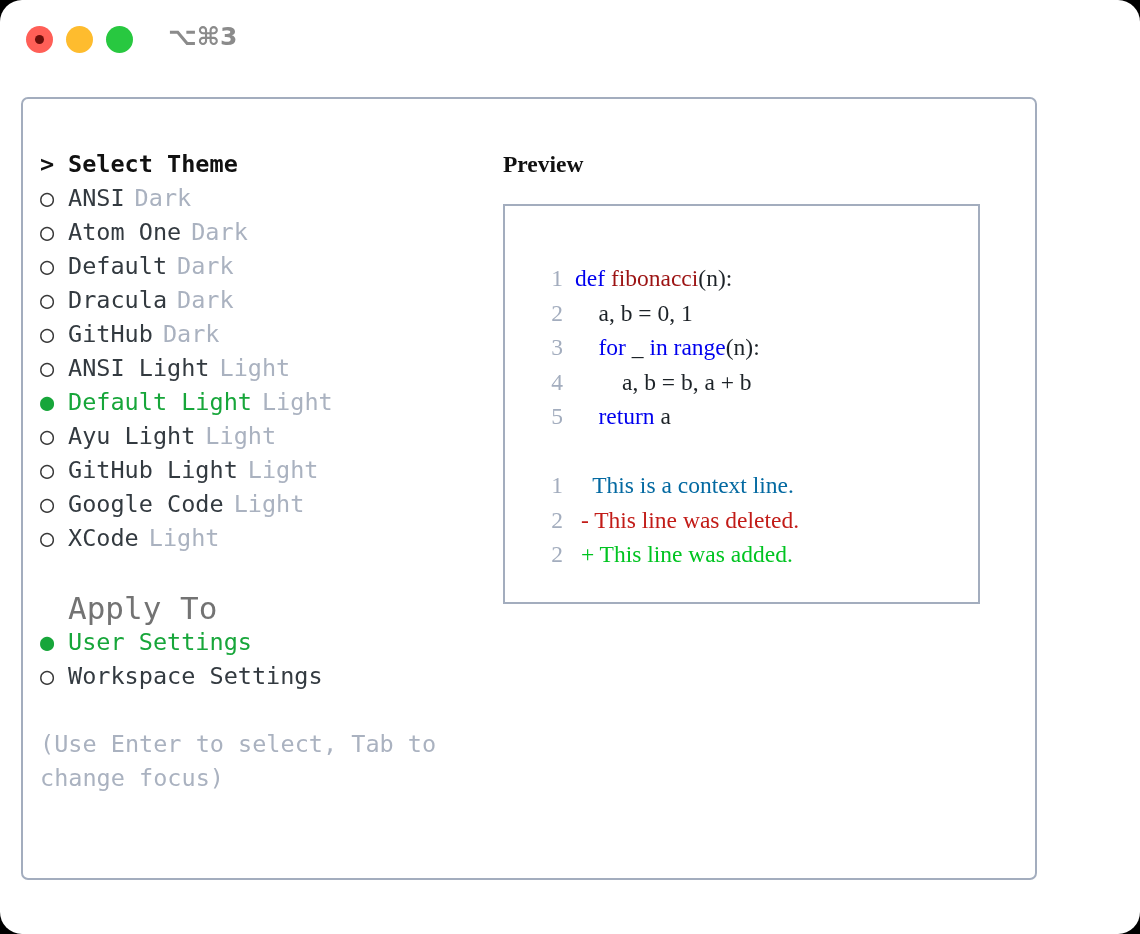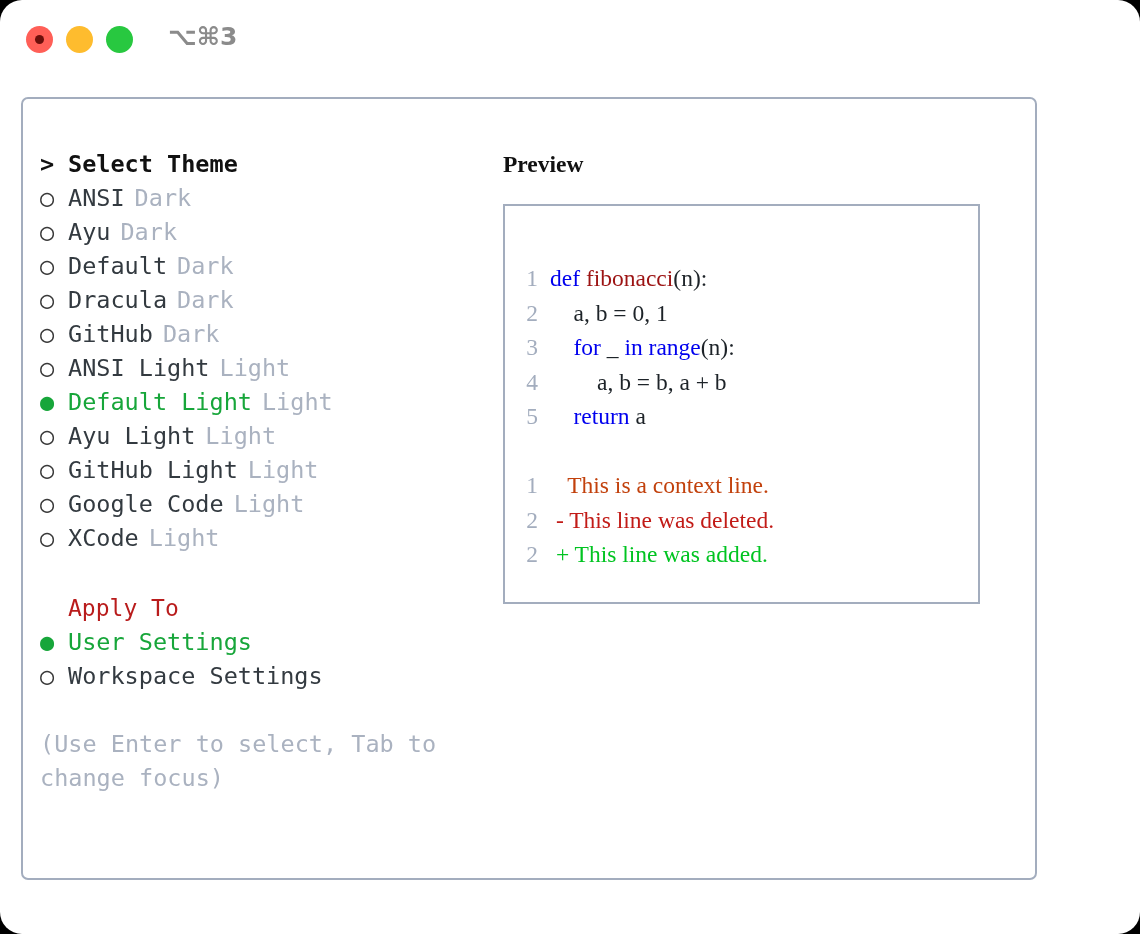--- a/index.html
+++ b/index.html
@@ -109,24 +109,24 @@
     color: #111111;
   }
   .item-name  { color: #333a40; }
   .item-name-sel { color: #17a63a; }
   .item-tag   { color: #aab2c0; margin-left: 10px; }
   .item-tag-sel { color: #aab2c0; margin-left: 10px; }
 
   .section-gap { height: 36px; }
 
   .section-label {
-    font-size: 23px;
+    font-size: 31px;
     height: 34px;
     line-height: 34px;
-    color: #b91c1c;
+    color: #737373;
     padding-left: 28px;
   }
 
   .hint {
     margin-top: 34px;
     font-size: 23.5px;
     line-height: 34px;
     color: #aab2c0;
     width: 410px;
   }
@@ -149,37 +149,37 @@
     margin-top: 23px;
     width: 477px;
     height: 400px;
     border: 2px solid #a3adbe;
     box-sizing: border-box;
     background: #ffffff;
     position: relative;
   }
   .code {
     position: absolute;
-    left: 7px;
+    left: 32px;
     top: 55px;
     font-size: 23.5px;
     line-height: 34.5px;
     white-space: pre;
   }
   .ln {
     display: inline-block;
     width: 26px;
     text-align: right;
     color: #a3adbe;
     margin-right: 12px;
   }
   .kw   { color: #0000ee; }
   .fn   { color: #9c1313; }
   .plain{ color: #1d2328; }
-  .ctx  { color: #c2410c; text-align: right; }
+  .ctx  { color: #0369a1; text-align: right; }
   .del  { color: #c21b17; }
   .add  { color: #00c421; }
   .blank-line { height: 34.5px; }
 </style>
 </head>
 <body>
 
 <div class="window">
 
   <div class="titlebar">
@@ -190,21 +190,21 @@
   </div>
 
   <div class="card">
 
     <div class="left-col">
       <div class="row list-header">
         <span class="hdr-caret">&gt;</span><span>Select Theme</span>
       </div>
       <div id="theme-list">
           <div class="row"><span class="bullet">○</span><span class="item-name">ANSI</span><span class="item-tag">Dark</span></div>
-          <div class="row"><span class="bullet">○</span><span class="item-name">Ayu</span><span class="item-tag">Dark</span></div>
+          <div class="row"><span class="bullet">○</span><span class="item-name">Atom One</span><span class="item-tag">Dark</span></div>
           <div class="row"><span class="bullet">○</span><span class="item-name">Default</span><span class="item-tag">Dark</span></div>
           <div class="row"><span class="bullet">○</span><span class="item-name">Dracula</span><span class="item-tag">Dark</span></div>
           <div class="row"><span class="bullet">○</span><span class="item-name">GitHub</span><span class="item-tag">Dark</span></div>
           <div class="row"><span class="bullet">○</span><span class="item-name">ANSI Light</span><span class="item-tag">Light</span></div>
           <div class="row"><span class="bullet bullet-sel">●</span><span class="item-name-sel">Default Light</span><span class="item-tag-sel">Light</span></div>
           <div class="row"><span class="bullet">○</span><span class="item-name">Ayu Light</span><span class="item-tag">Light</span></div>
           <div class="row"><span class="bullet">○</span><span class="item-name">GitHub Light</span><span class="item-tag">Light</span></div>
           <div class="row"><span class="bullet">○</span><span class="item-name">Google Code</span><span class="item-tag">Light</span></div>
           <div class="row"><span class="bullet">○</span><span class="item-name">XCode</span><span class="item-tag">Light</span></div>
         </div>

